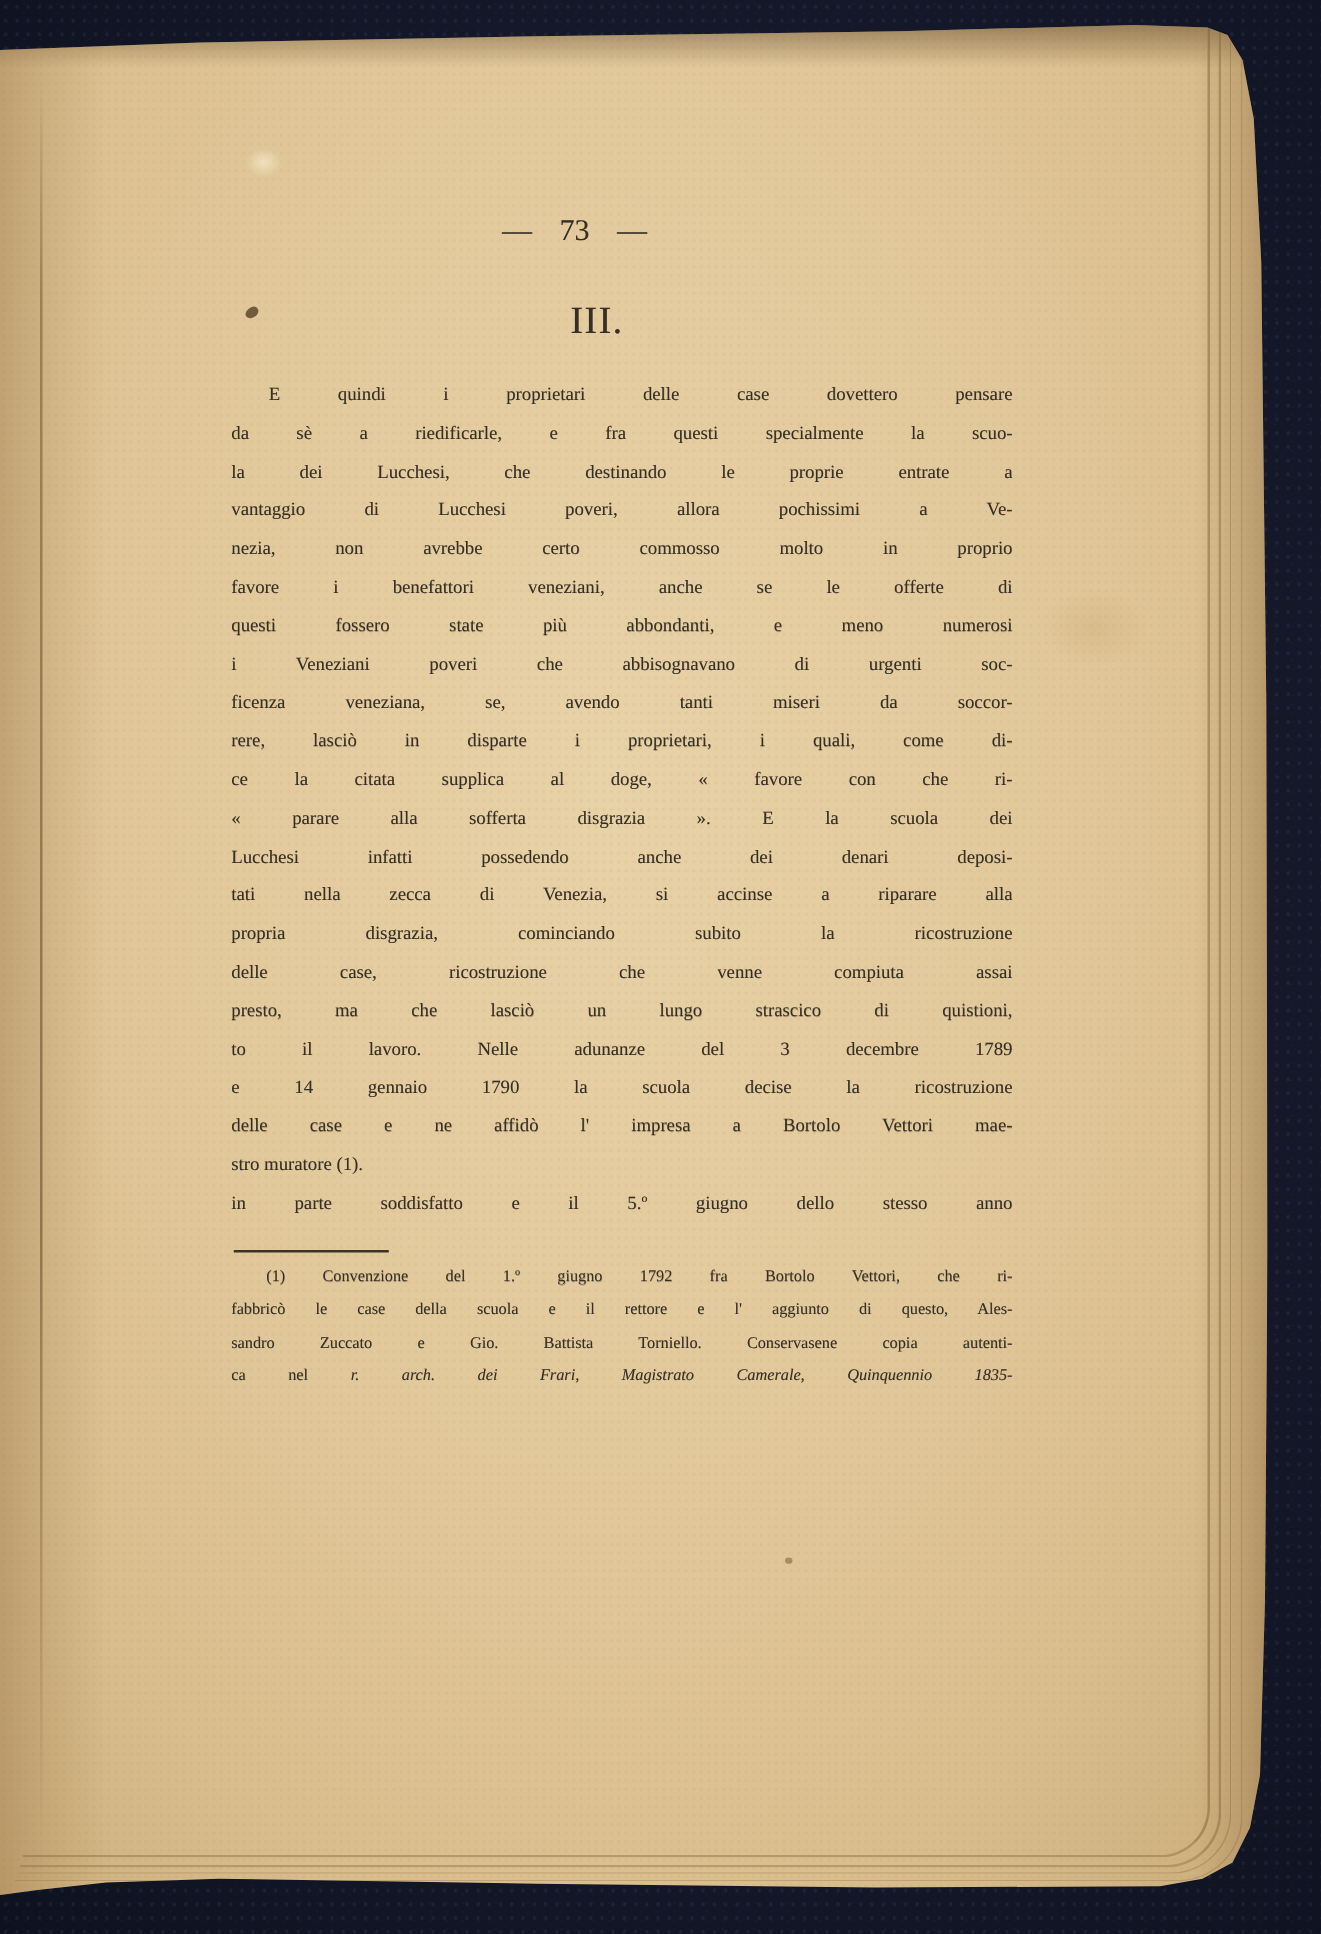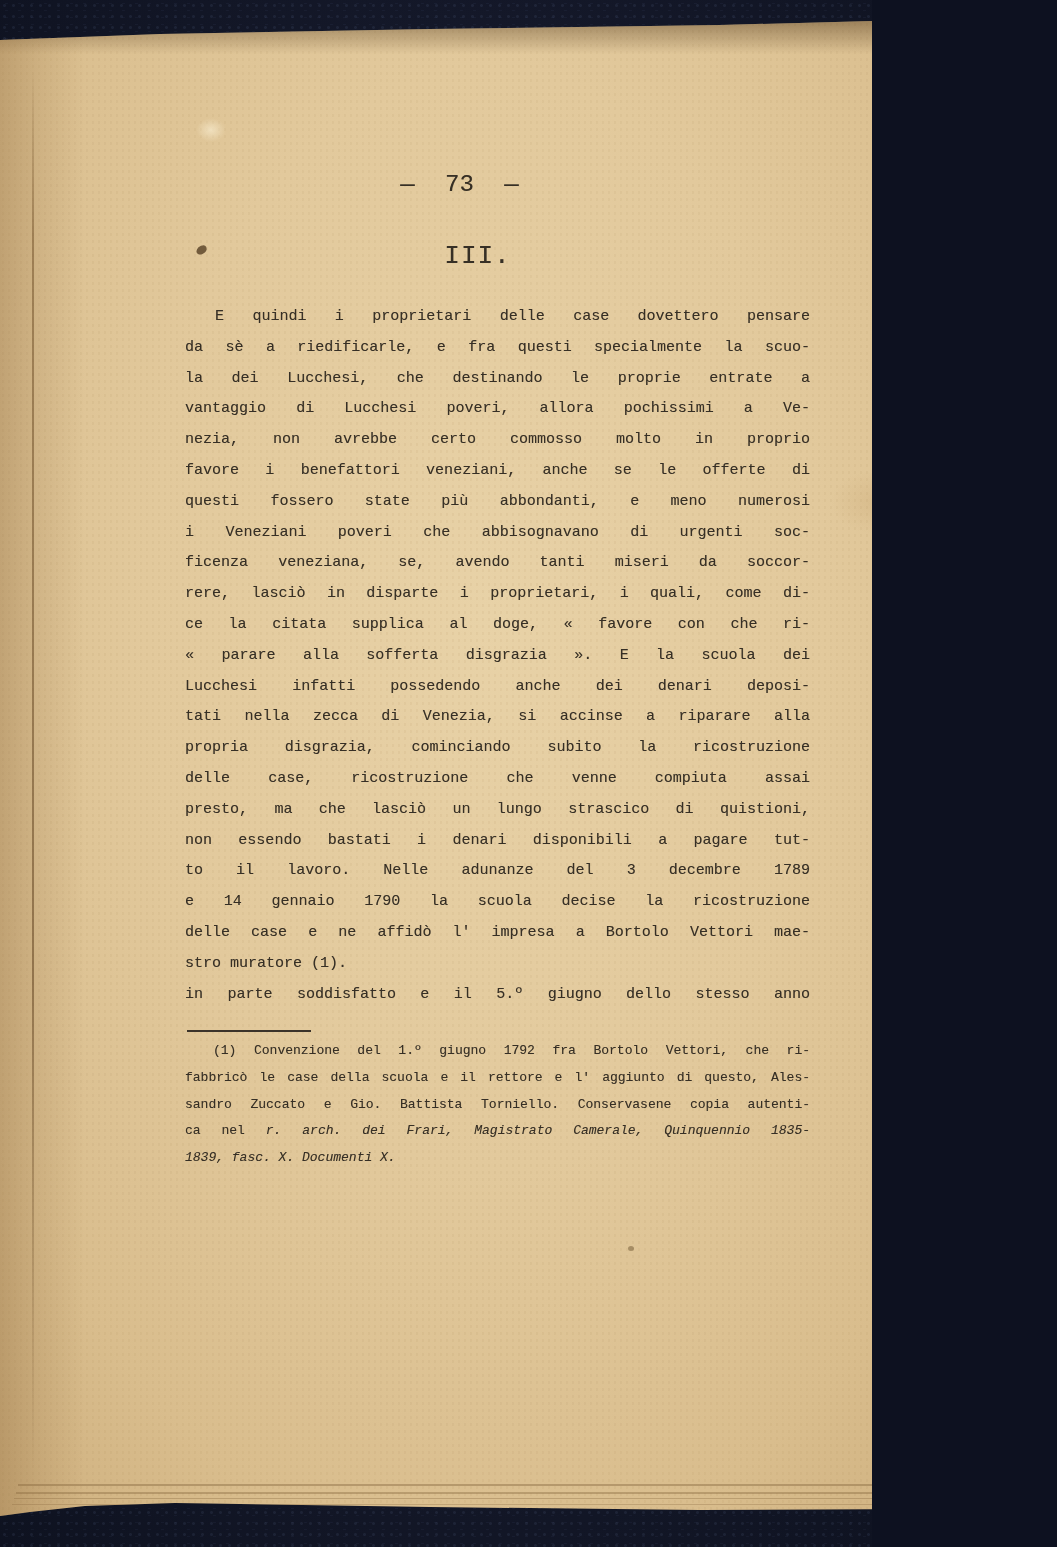--- a/index.html
+++ b/index.html
@@ -1,23 +1,23 @@
 <!DOCTYPE html>
 <html><head>
 <meta charset="utf-8">
 <style>
   html,body{margin:0;padding:0;background:#0d1120;}
   #canvas{
-    position:relative;width:872px;height:1547px;overflow:hidden;
+    position:relative;width:1057px;height:1547px;overflow:hidden;
     background:
       radial-gradient(rgba(130,150,195,.10) 1px, transparent 1.6px),
       radial-gradient(rgba(90,110,160,.08) 1px, transparent 1.4px),
       radial-gradient(ellipse at 55% 45%, #1a2033 0%, #141829 55%, #0e1220 100%);
     background-size: 9px 11px, 13px 7px, 100% 100%;
-    font-family:Liberation Mono, monospace;
+    font-family:Liberation Serif, serif;
   }
   
   .page{
     position:absolute;left:0;top:0;width:1057px;height:1547px;
     background:
       radial-gradient(rgba(150,115,65,.07) 1px, transparent 1.5px),
       radial-gradient(ellipse at 46% 40%, #e8d2a7 0%, #e2c99c 42%, #d9bd8d 72%, #cbac7a 96%);
     background-size:6px 7px,100% 100%;
     clip-path:polygon(0px 40px,160px 34px,430px 29px,720px 25px,908px 20px,966px 22px,982px 28px,994px 48px,1003px 95px,1009px 210px,1013px 560px,1014px 1000px,1012px 1280px,1008px 1420px,1000px 1462px,986px 1490px,962px 1503px,928px 1509px,700px 1510px,430px 1507px,175px 1503px,85px 1506px,30px 1512px,0px 1516px);
   }
@@ -48,21 +48,21 @@
   .stain-pale{left:196px;top:118px;width:30px;height:24px;background:radial-gradient(rgba(246,233,202,.75), rgba(246,233,202,0) 70%);}
   .stain-soft{left:830px;top:470px;width:90px;height:64px;background:radial-gradient(rgba(176,136,78,.16), rgba(176,136,78,0) 70%);}
   .stain-dot{left:628px;top:1246px;width:6px;height:5px;background:rgba(110,85,50,.5);}
   
   .textblock{
     position:absolute;left:185px;top:172px;width:625px;
     color:#362f25;
     text-shadow:.25px .25px 0 rgba(54,47,37,.35);
   }
   .pageno{font-size:24px;line-height:26px;text-align:center;word-spacing:16px;transform:translateX(-38px);}
-  .section{font-size:26px;line-height:28px;text-align:center;margin-top:44px;transform:translateX(-20px);letter-spacing:1px;}
+  .section{font-size:31px;line-height:28px;text-align:center;margin-top:44px;transform:translateX(-20px);letter-spacing:1px;}
   .body{margin-top:38px;}
   .line{
     height:30.8px;font-size:15px;overflow:hidden;
     text-align:justify;text-align-last:justify;
   }
   .line.start{text-indent:30px;}
   .line.noju{text-align-last:left;}
   .fnrule{width:124px;border:0;border-top:2.5px solid #3b332a;margin:14px 0 0 2px;}
   .footnote{margin-top:11px;}
   .fline{
@@ -107,33 +107,31 @@
         <div class="line">i Veneziani poveri che abbisognavano di urgenti soc-</div>
         <div class="line">ficenza veneziana, se, avendo tanti miseri da soccor-</div>
         <div class="line">rere, lasciò in disparte i proprietari, i quali, come di-</div>
         <div class="line">ce la citata supplica al doge, « favore con che ri-</div>
         <div class="line">« parare alla sofferta disgrazia ». E la scuola dei</div>
         <div class="line">Lucchesi infatti possedendo anche dei denari deposi-</div>
         <div class="line">tati nella zecca di Venezia, si accinse a riparare alla</div>
         <div class="line">propria disgrazia, cominciando subito la ricostruzione</div>
         <div class="line">delle case, ricostruzione che venne compiuta assai</div>
         <div class="line">presto, ma che lasciò un lungo strascico di quistioni,</div>
-        <div class="line">non essendo bastati i denari disponibili a pagare tut-</div>
         <div class="line">to il lavoro. Nelle adunanze del 3 decembre 1789</div>
         <div class="line">e 14 gennaio 1790 la scuola decise la ricostruzione</div>
         <div class="line">delle case e ne affidò l' impresa a Bortolo Vettori mae-</div>
         <div class="line noju">stro muratore (1).</div>
         <div class="line">in parte soddisfatto e il 5.º giugno dello stesso anno</div>
       </div>
 
       <hr class="fnrule">
 
       <div class="footnote">
         <div class="fline start"><span class="ro">(1) Convenzione del 1.º giugno 1792 fra Bortolo Vettori, che ri-</span><span class="it"></span></div>
         <div class="fline"><span class="ro">fabbricò le case della scuola e il rettore e l' aggiunto di questo, Ales-</span><span class="it"></span></div>
         <div class="fline"><span class="ro">sandro Zuccato e Gio. Battista Torniello. Conservasene copia autenti-</span><span class="it"></span></div>
         <div class="fline"><span class="ro">ca nel </span><span class="it">r. arch. dei Frari, Magistrato Camerale, Quinquennio 1835-</span></div>
-        <div class="fline noju"><span class="ro"></span><span class="it">1839, fasc. X. Documenti X.</span></div>
       </div>
     </div>
   </div>
 
 </div>
 
 </body></html>

